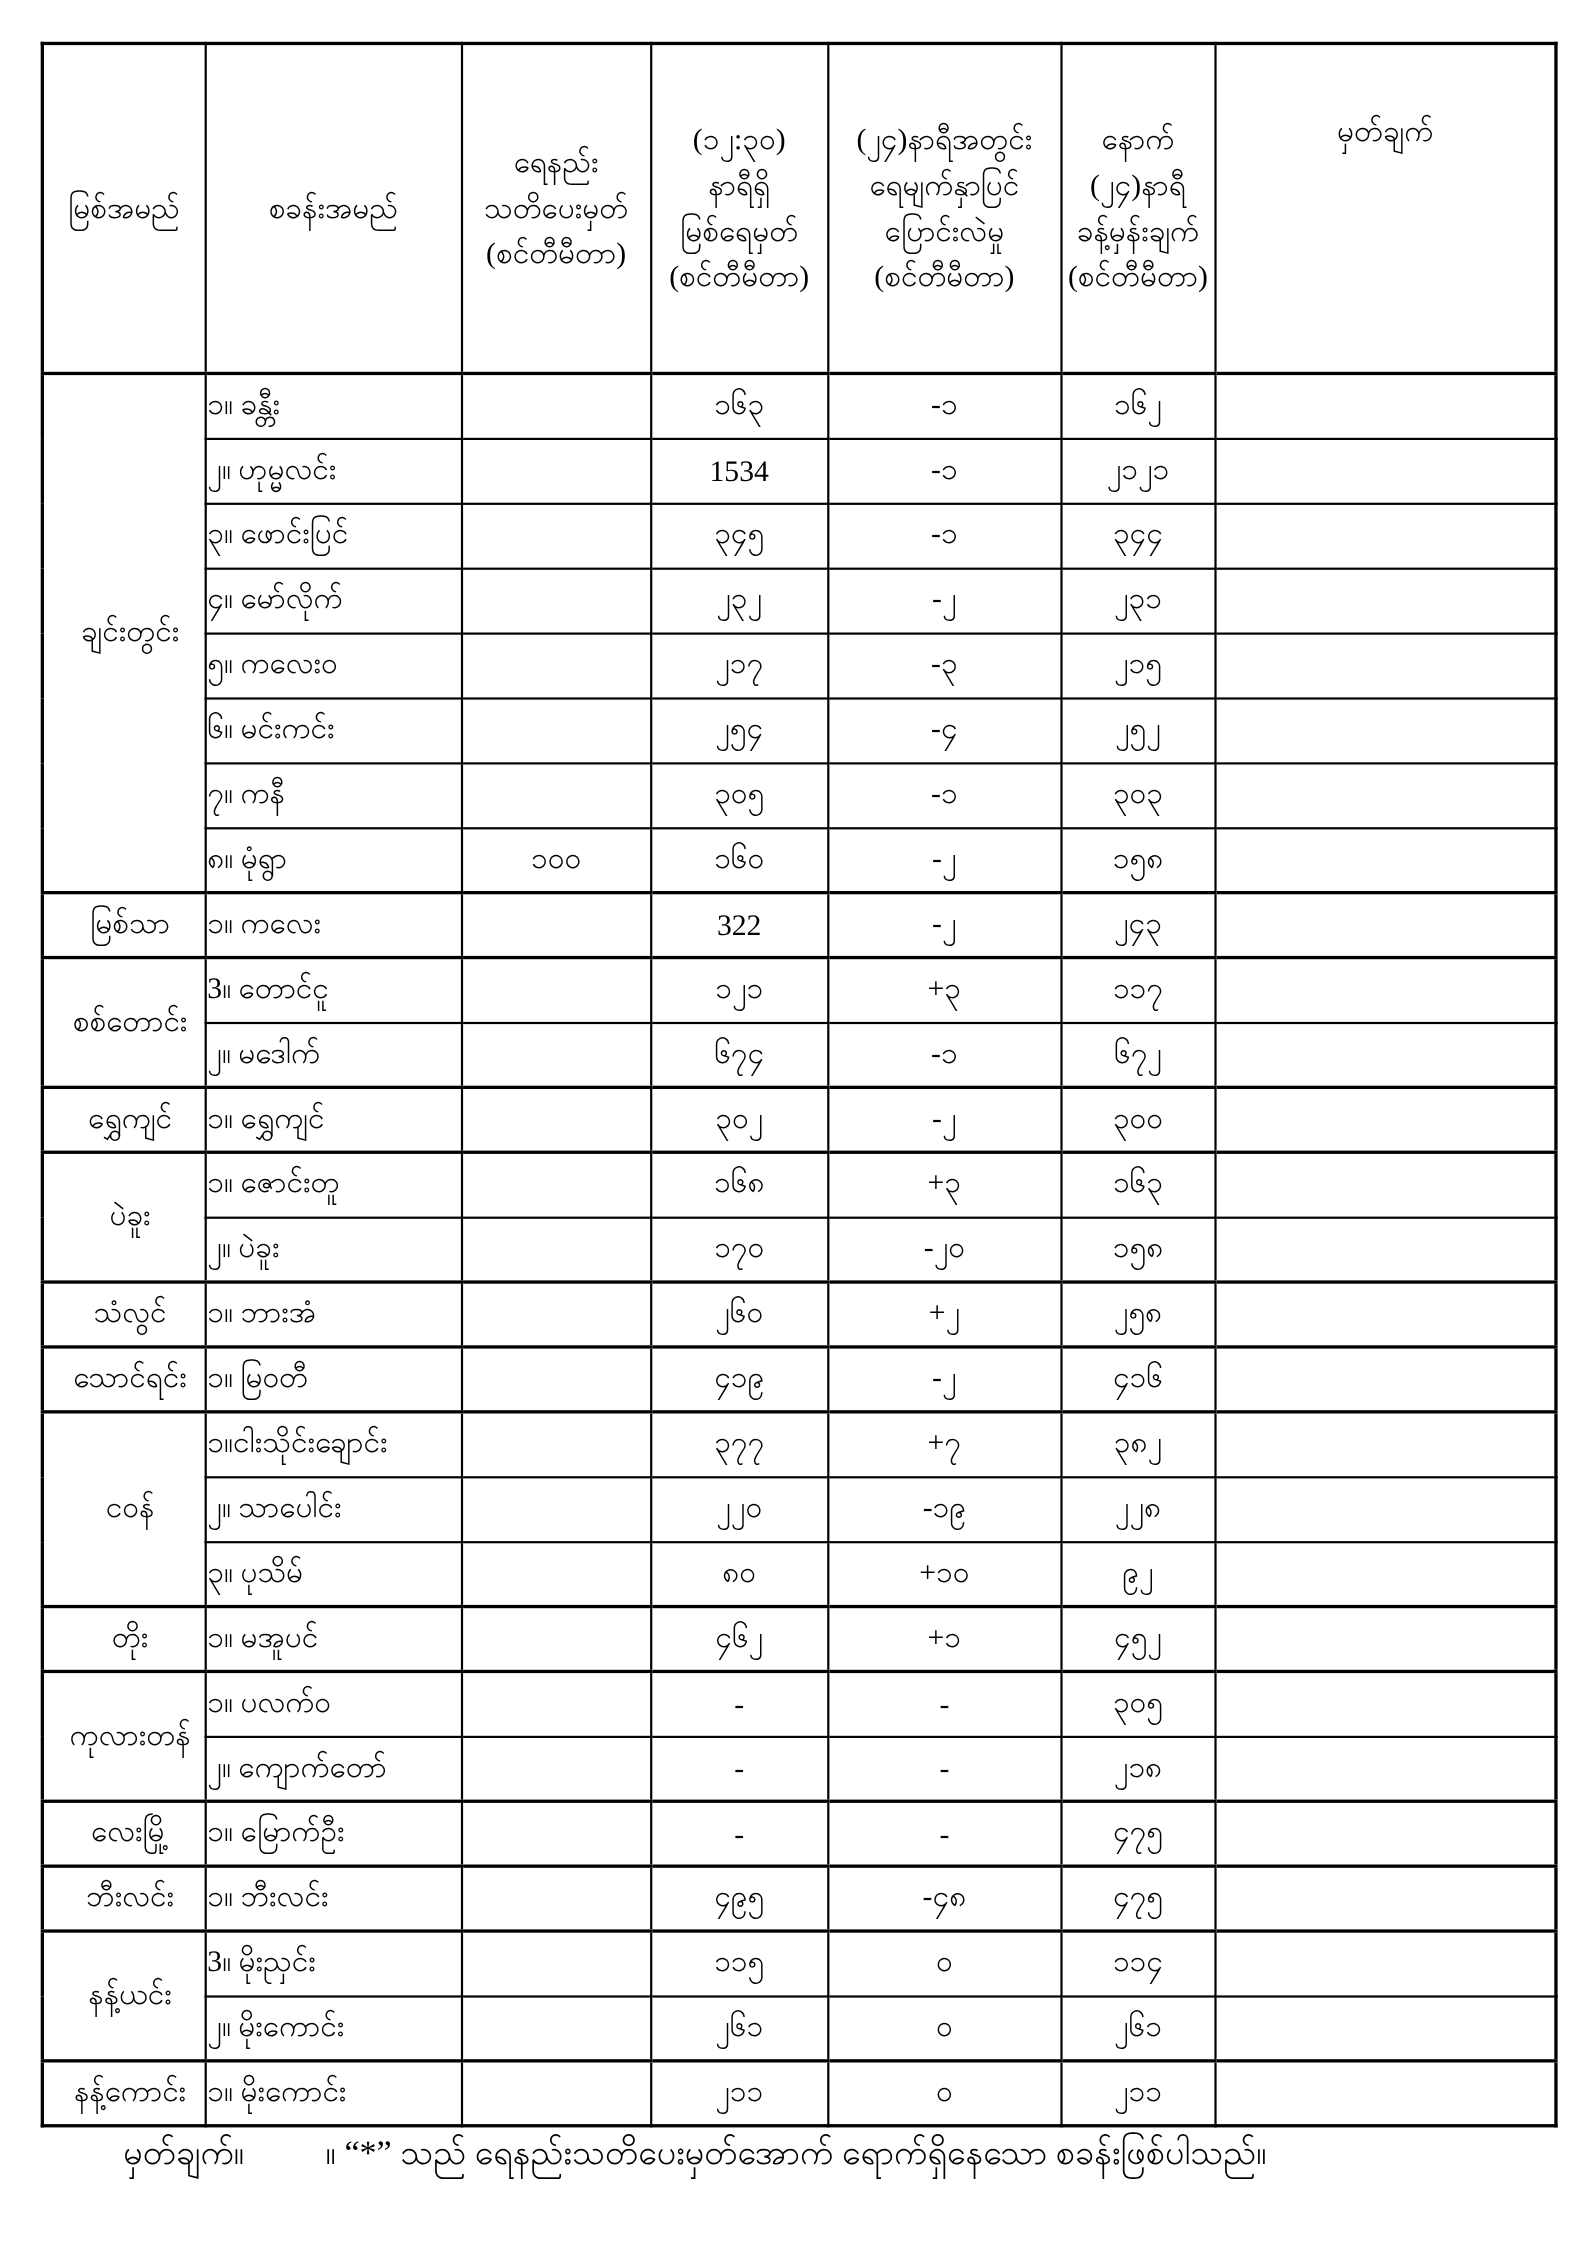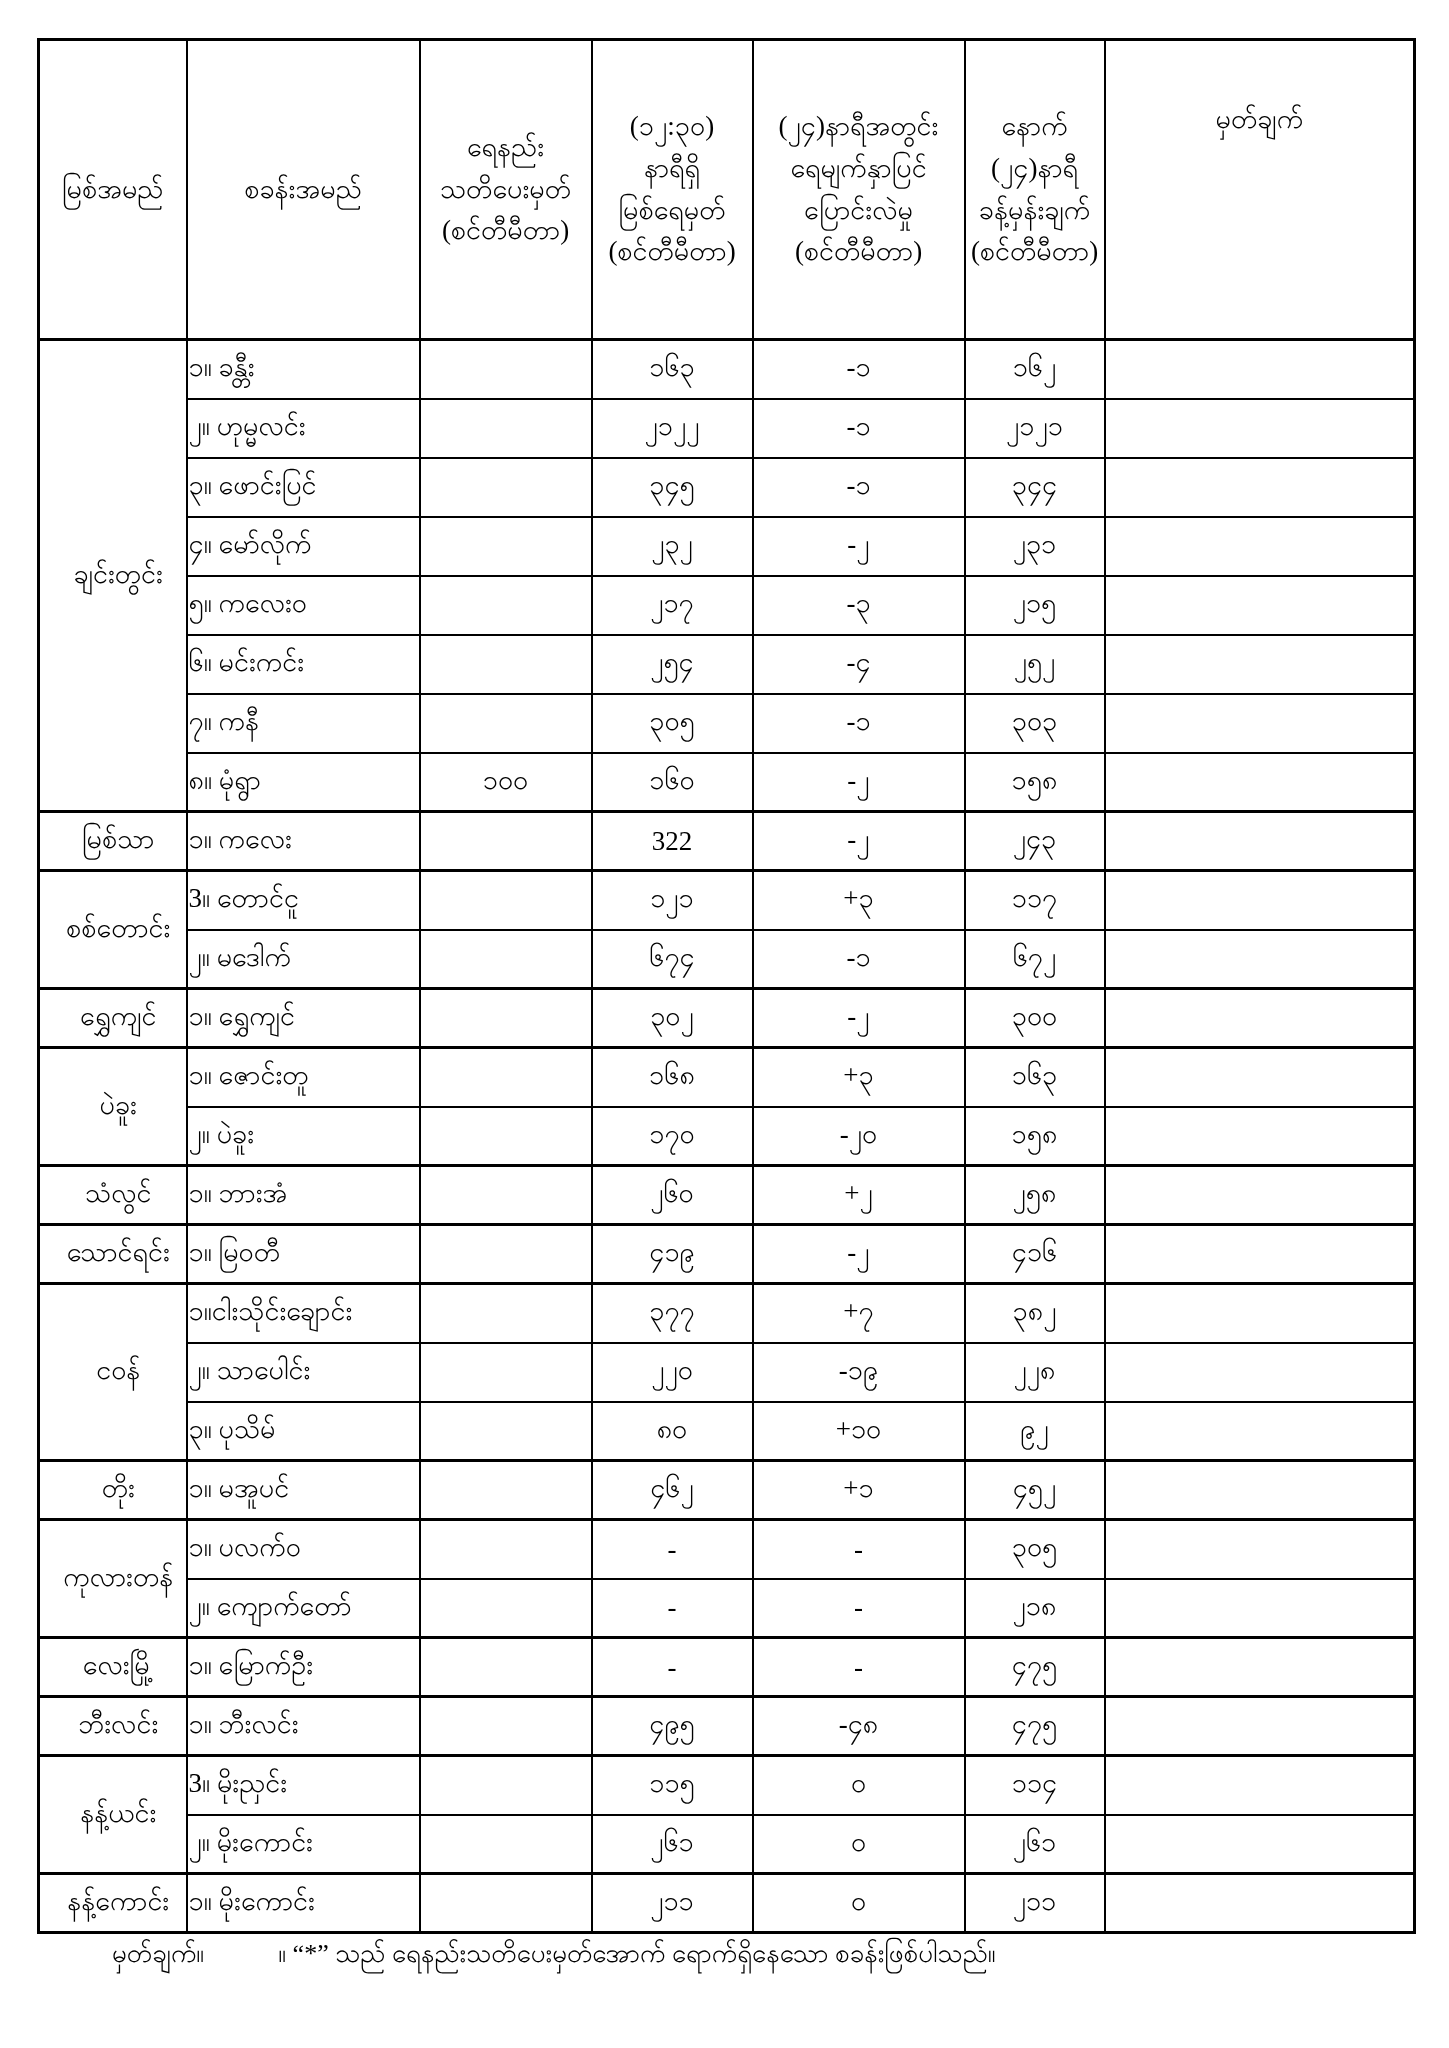--- a/index.html
+++ b/index.html
@@ -38,21 +38,21 @@
   td.river{
     text-align:center;padding-left:12px;vertical-align:middle;
   }
   td.station{
     text-align:left;vertical-align:middle;white-space:nowrap;
   }
   td.num{text-align:center;vertical-align:middle;}
   td.remark{background:#fff;}
   .footer{
     position:absolute;left:112px;top:1936px;width:1280px;
-    font-size:26px;white-space:nowrap;
+    font-size:31px;white-space:nowrap;
   }
   .footer .flabel{margin-right:74px;}
 </style>
 </head>
 <body>
 
 <table class="wl">
   <colgroup>
     <col class="c-river">
       <col class="c-station">
@@ -90,21 +90,21 @@
         <td class="station">၁။ ခန္တီး</td>
         <td class="num warning"></td>
         <td class="num level">၁၆၃</td>
         <td class="num change">-၁</td>
         <td class="num forecast">၁၆၂</td>
         <td class="remark"></td>
       </tr>
       <tr>
         <td class="station">၂။ ဟုမ္မလင်း</td>
         <td class="num warning"></td>
-        <td class="num level">၂၁၂၂</td>
+        <td class="num level">1534</td>
         <td class="num change">-၁</td>
         <td class="num forecast">၂၁၂၁</td>
         <td class="remark"></td>
       </tr>
       <tr>
         <td class="station">၃။ ဖောင်းပြင်</td>
         <td class="num warning"></td>
         <td class="num level">၃၄၅</td>
         <td class="num change">-၁</td>
         <td class="num forecast">၃၄၄</td>

